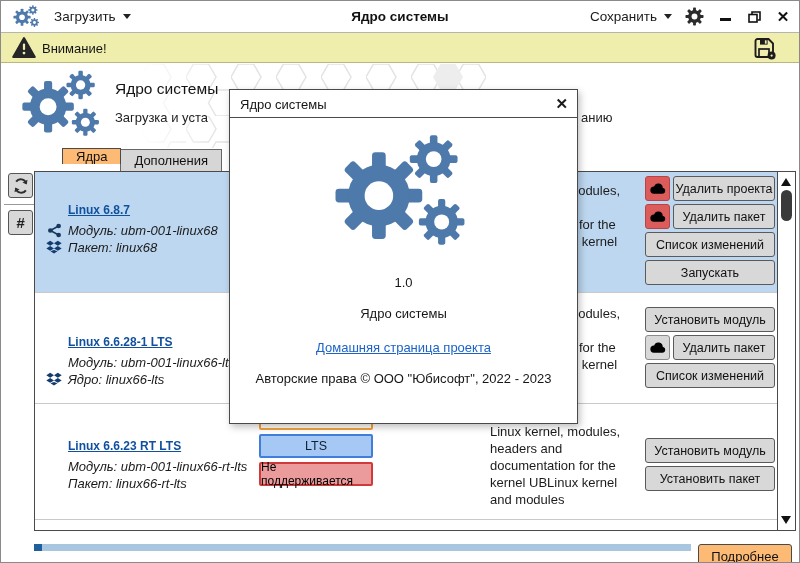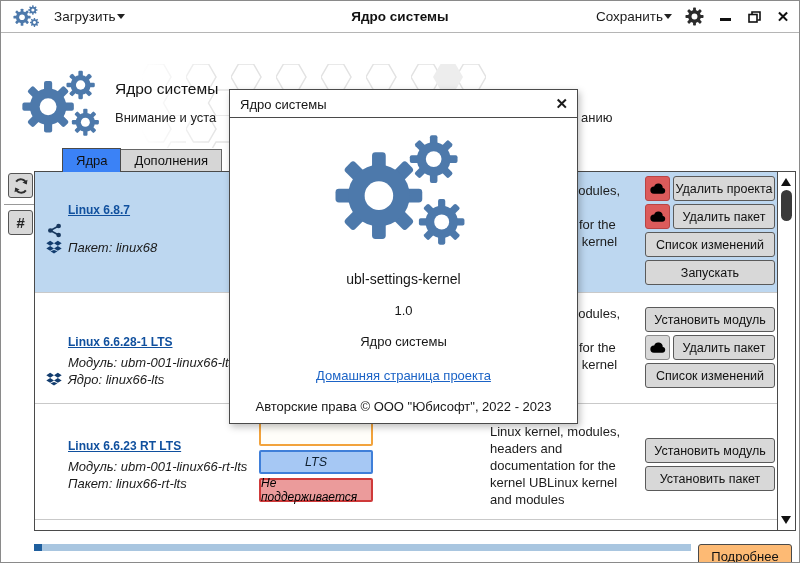--- a/index.html
+++ b/index.html
@@ -5,21 +5,21 @@
   html,body{margin:0;padding:0;width:800px;height:563px;overflow:hidden;
     font-family:"Liberation Sans",sans-serif;background:#fff;}
   *{box-sizing:border-box;}
   .window{position:relative;width:800px;height:563px;background:#fff;
     border:1px solid #8a8a8a;overflow:hidden;}
 
   
   .titlebar{position:absolute;left:0;top:0;width:100%;height:32px;background:#fff;
     border-bottom:1px solid #b5b5b5;}
   .tb-logo{position:absolute;left:12px;top:4px;}
-  .menu-btn{display:inline-flex;align-items:center;gap:1px;font-size:13.5px;color:#1a1a1a;cursor:default;}
+  .menu-btn{display:inline-flex;align-items:center;gap:7px;font-size:13.5px;color:#1a1a1a;cursor:default;}
   .tb-load{position:absolute;left:53px;top:0;height:31px;}
   .caret{width:0;height:0;border-left:4.5px solid transparent;border-right:4.5px solid transparent;
     border-top:5px solid #222;display:inline-block;}
   .tb-title{position:absolute;left:0;top:8px;width:100%;text-align:center;font-size:13.5px;
     font-weight:600;color:#111;pointer-events:none;}
   .tb-right{position:absolute;right:8px;top:0;height:31px;display:flex;align-items:center;gap:13px;}
   .winbtn{display:inline-flex;align-items:center;justify-content:center;width:16px;height:16px;color:#111;}
   .min-glyph{display:inline-block;width:11px;height:2.5px;background:#111;margin-top:6px;}
   .close-glyph{font-size:15px;font-weight:bold;line-height:1;}
 
@@ -36,21 +36,21 @@
   .h-logo{position:absolute;left:20px;top:7px;}
   .h-title{position:absolute;left:114px;top:17px;font-size:15.5px;color:#141414;}
   .h-sub{position:absolute;top:47px;font-size:13px;color:#222;white-space:nowrap;}
   .h-sub.start{left:114px;}
   .h-sub.end{left:580px;}
 
   
   .tabbar{position:absolute;left:62px;top:147px;display:flex;z-index:3;}
   .tab{height:22px;margin-top:1px;padding:0 13px;display:flex;align-items:center;font-size:13px;color:#111;
     background:#d6d6d6;border:1px solid #666;border-bottom:none;margin-left:-1px;cursor:default;}
-  .tab.active{background:#3b82f6;height:24px;margin-top:0;border-color:#4a4a4a;position:relative;z-index:4;}
+  .tab.active{background:#fdba74;height:16px;margin-top:0;border-color:#4a4a4a;position:relative;z-index:4;}
 
   
   .tool-btn{position:absolute;left:7px;width:25px;height:25px;background:#d8d8d8;border:1px solid #555;
     border-radius:3px;display:flex;align-items:center;justify-content:center;padding:0;}
   .tool-refresh{top:172px;}
   .tool-divider{position:absolute;left:3px;top:203px;width:32px;border-top:1px solid #999;}
   .tool-hash{top:209px;font-size:15px;font-weight:bold;font-style:italic;color:#222;}
 
   
   .panel{position:absolute;left:33px;top:170px;width:762px;height:360px;background:#fff;
@@ -65,21 +65,21 @@
   .row-1 .k-info{top:28px;} .row-2 .k-info{top:15px;margin-top:24px;} .row-3 .k-info{top:32px;}
   .k-title{display:inline-block;margin-left:23px;font-size:12px;font-weight:bold;
     color:var(--kernel-link,#10509e);text-decoration:underline;margin-bottom:5px;cursor:pointer;}
   .k-line{display:flex;align-items:center;gap:5px;height:17px;white-space:nowrap;}
   .k-icon{width:18px;height:16px;display:inline-flex;align-items:center;justify-content:center;flex:0 0 18px;}
   .k-icon.hidden-ic{visibility:hidden;}
   .k-text{font-size:13px;font-style:italic;color:#1b1b1b;}
   .desc{position:absolute;left:455px;width:136px;font-size:13px;line-height:17px;color:#1c1c1c;}
   .row-1 .desc{top:10px;} .row-2 .desc{top:12px;} .row-3 .desc{top:19px;}
   .badges{position:absolute;left:224px;width:116px;}
-  .row-3 .badges{top:18px;font-style:italic;}
+  .row-3 .badges{top:2px;}
   .badge{height:24px;width:114px;border-radius:2px;display:flex;align-items:center;justify-content:center;
     font-size:12px;margin-bottom:4px;}
   .badge-orange{background:#fffef9;border:2px solid var(--rt-badge-border,#f2a33c);}
   .badge-blue{background:var(--lts-badge-bg,#a6c8f4);border:2px solid var(--lts-badge-border,#3f7fd9);color:#0f2030;font-size:12.5px;}
   .badge-red{background:var(--unsupported-bg,#eb9b9b);border:2px solid var(--unsupported-border,#cf3a3a);color:#000000;}
   .actions{position:absolute;right:2px;width:162px;}
   .row-1 .actions{top:4px;} .row-2 .actions{top:14px;} .row-3 .actions{top:34px;}
   .action{display:flex;justify-content:flex-end;gap:3px;height:25px;margin-bottom:3px;}
   .act-icon{width:25px;height:25px;border-radius:3px;display:flex;align-items:center;justify-content:center;}
   .act-icon.red{background:var(--danger,#dc5b5b);border:1px solid #b84444;}
@@ -169,20 +169,36 @@
       <span class="winbtn">
         <svg width="13" height="12">
           <path d="M4 3.5 V1 H12 V9 H9.5" fill="none" stroke="#111" stroke-width="1.6"></path>
           <rect x="1" y="3.5" width="8" height="7.5" fill="#fff" stroke="#111" stroke-width="1.6"></rect>
         </svg>
       </span>
       <span class="winbtn close-glyph">✕</span>
     </div>
   </div>
 
+  <div class="warnbar">
+    <svg class="warn-tri" width="24" height="23" viewBox="0 0 24 22">
+      <path d="M12 1.5 L22.8 20.5 H1.2 Z" fill="#262626" stroke="#262626" stroke-width="2" stroke-linejoin="round"></path>
+      <rect x="10.9" y="7" width="2.2" height="6.5" rx="1" fill="#f0eead"></rect>
+      <circle cx="12" cy="16.6" r="1.4" fill="#f0eead"></circle>
+    </svg>
+    <span class="warn-label">Внимание!</span>
+    <svg class="warn-save" width="24" height="24" viewBox="0 0 24 24">
+      <path d="M3.5 5 a2 2 0 0 1 2-2 H16.5 L21 7.5 V19 a2 2 0 0 1 -2 2 H5.5 a2 2 0 0 1 -2-2 Z" fill="none" stroke="#1d1d1d" stroke-width="1.9"></path>
+      <rect x="8" y="3.4" width="7.6" height="5.2" fill="#1d1d1d"></rect>
+      <rect x="12.9" y="4.3" width="1.7" height="3.4" fill="#f0eead"></rect>
+      <rect x="7" y="13" width="10" height="8" fill="none" stroke="#1d1d1d" stroke-width="1.7"></rect>
+      <circle cx="19.6" cy="19.6" r="4" fill="#1d1d1d"></circle>
+      <circle cx="19.6" cy="19.6" r="1.1" fill="#f0eead"></circle>
+    </svg>
+  </div>
 
   <div class="header">
     <svg class="hexes" width="345" height="84">
       <defs>
         <pattern id="hexpat" width="45" height="52" patternUnits="userSpaceOnUse">
           <path d="M7.5 0 L22.5 0 L30 13 L22.5 26 L7.5 26 L0 13 Z" fill="none" stroke="#e2e2e2" stroke-width="1.5"></path>
           <path d="M7.5 0 L22.5 0 L30 13 L22.5 26 L7.5 26 L0 13 Z" transform="translate(22.5,26)" fill="none" stroke="#e2e2e2" stroke-width="1.5"></path>
         </pattern>
         <linearGradient id="fade" x1="0" y1="0" x2="1" y2="0">
           <stop offset="0" stop-color="#ffffff" stop-opacity="1"></stop>
@@ -192,21 +208,21 @@
       <rect width="345" height="84" fill="url(#hexpat)"></rect>
       <path d="M7.5 0 L22.5 0 L30 13 L22.5 26 L7.5 26 L0 13 Z" transform="translate(180,26)" fill="#ededed"></path>
       <path d="M7.5 0 L22.5 0 L30 13 L22.5 26 L7.5 26 L0 13 Z" transform="translate(270,52)" fill="#efefef"></path>
       <path d="M7.5 0 L22.5 0 L30 13 L22.5 26 L7.5 26 L0 13 Z" transform="translate(292,0)" fill="#ededed"></path>
       <rect width="180" height="84" fill="url(#fade)"></rect>
     </svg>
     <svg class="h-logo" width="84" height="72" fill="var(--accent,#4d79ab)">
         <use href="#logo3"></use>
       </svg>
     <div class="h-title">Ядро системы</div>
-    <div class="h-sub start">Внимание и уста</div>
+    <div class="h-sub start">Загрузка и уста</div>
     <div class="h-sub end">анию</div>
   </div>
 
   <div class="tabbar">
       <div class="tab active">Ядра</div>
       <div class="tab">Дополнения</div>
     </div>
 
   <button class="tool-btn tool-refresh">
     <svg width="18" height="18" viewBox="0 0 20 20">
@@ -229,20 +245,21 @@
           <svg width="15" height="15" viewBox="0 0 16 16">
             <g stroke="#17375e" stroke-width="1.6" fill="none">
               <line x1="3.6" y1="8" x2="12.4" y2="3.2"></line>
               <line x1="3.6" y1="8" x2="12.4" y2="12.8"></line>
             </g>
             <circle cx="12.4" cy="3.2" r="2.5" fill="#17375e"></circle>
             <circle cx="3.6" cy="8" r="2.5" fill="#17375e"></circle>
             <circle cx="12.4" cy="12.8" r="2.5" fill="#17375e"></circle>
           </svg>
         </span>
+        <span class="k-text">Модуль: ubm-001-linux68</span>
       </div>
       <div class="k-line k-package">
         <span class="k-icon">
           <svg width="16" height="15" viewBox="0 0 20 18" fill="#123c6e">
             <path d="M5.2 0.5 L10 3.6 L5.2 6.7 L0.4 3.6 Z"></path>
             <path d="M14.8 0.5 L19.6 3.6 L14.8 6.7 L10 3.6 Z"></path>
             <path d="M5.2 7 L10 10.1 L5.2 13.2 L0.4 10.1 Z"></path>
             <path d="M14.8 7 L19.6 10.1 L14.8 13.2 L10 10.1 Z"></path>
             <path d="M5.6 13.8 L10 16.6 L14.4 13.8 L10 12.2 Z"></path>
           </svg>
@@ -392,21 +409,20 @@
 
   <div class="modal">
     <div class="modal-titlebar">
       <span class="modal-title">Ядро системы</span>
       <span class="modal-close">✕</span>
     </div>
     <div class="modal-body">
       <svg class="m-logo" width="142" height="121" fill="var(--accent,#4d79ab)">
           <use href="#logo3"></use>
         </svg>
-      <div class="m-app">ubl-settings-kernel</div>
       <div class="m-ver">1.0</div>
       <div class="m-desc">Ядро системы</div>
       <div><a class="m-link">Домашняя страница проекта</a></div>
       <div class="m-copy">Авторские права © ООО "Юбисофт", 2022 - 2023</div>
     </div>
   </div>
 
 </div>
 
 </body></html>

